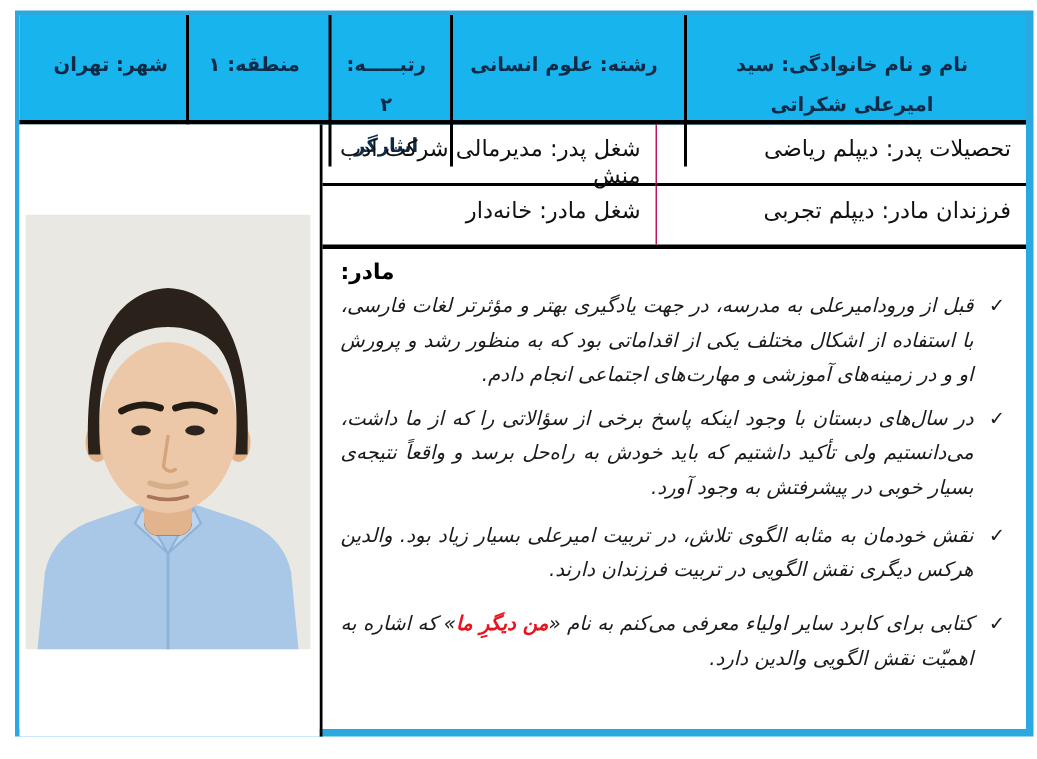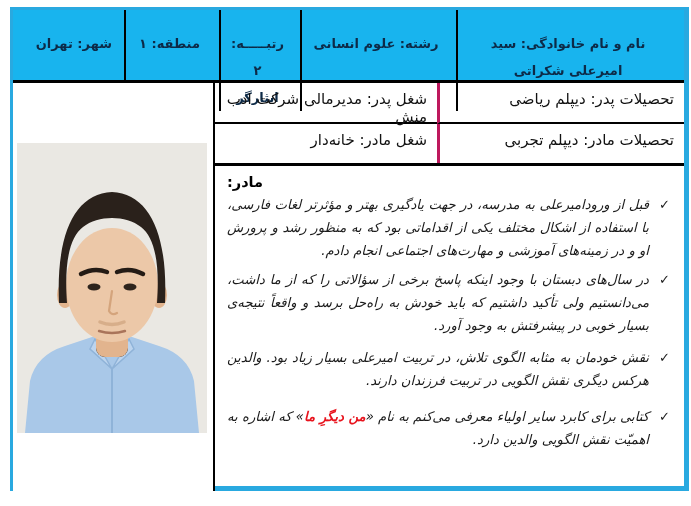--- a/index.html
+++ b/index.html
@@ -32,21 +32,21 @@
   
   .info-grid{
     direction:rtl;display:grid;box-sizing:border-box;height:83px;
     grid-template-columns:247px auto;grid-template-rows:41px auto;
     border-bottom:3px solid #000;
   }
   .icell{
     box-sizing:border-box;padding:7px 10px 0 6px;text-align:right;
     font-size:15px;color:#111;line-height:18px;
   }
-  .icell.edu{border-left:3px solid #be185d;}
+  .icell.edu{border-left:1px solid #be185d;}
   .icell.row1{border-bottom:2px solid #000;}
   
   .text-section{direction:rtl;padding:6px 8px 0 12px;color:#1b1b1b;}
   .sec-heading{font-weight:bold;font-size:14.5px;color:#000;text-align:left;margin:2px 2px 2px 0;}
   .bullet{display:flex;gap:7px;margin:3px 6px 0 0;font-size:13.2px;line-height:23px;}
   .check{flex:0 0 14px;font-weight:600;font-size:13px;color:#1b1b1b;}
   .btext{flex:1;text-align:justify;font-style:italic;}
   .m-b{margin-bottom:6px;}
   .gap-sm{margin-top:4px;}
   .gap-md{margin-top:9px;}
@@ -82,21 +82,21 @@
     <div class="content-col">
 
       <div class="info-grid">
         <div class="icell edu row1">
           <span>تحصیلات پدر: دیپلم ریاضی</span>
         </div>
         <div class="icell row1">
           <span>شغل پدر: مدیرمالی شرکت ادب منش</span>
         </div>
         <div class="icell edu">
-          <span>تحصیلات مادر: دیپلم تجربی</span>
+          <span>فرزندان مادر: دیپلم تجربی</span>
         </div>
         <div class="icell">
           <span>شغل مادر: خانه‌دار</span>
         </div>
       </div>
 
       <div class="text-section">
 
         <div class="sec-heading">مادر:</div>
 

